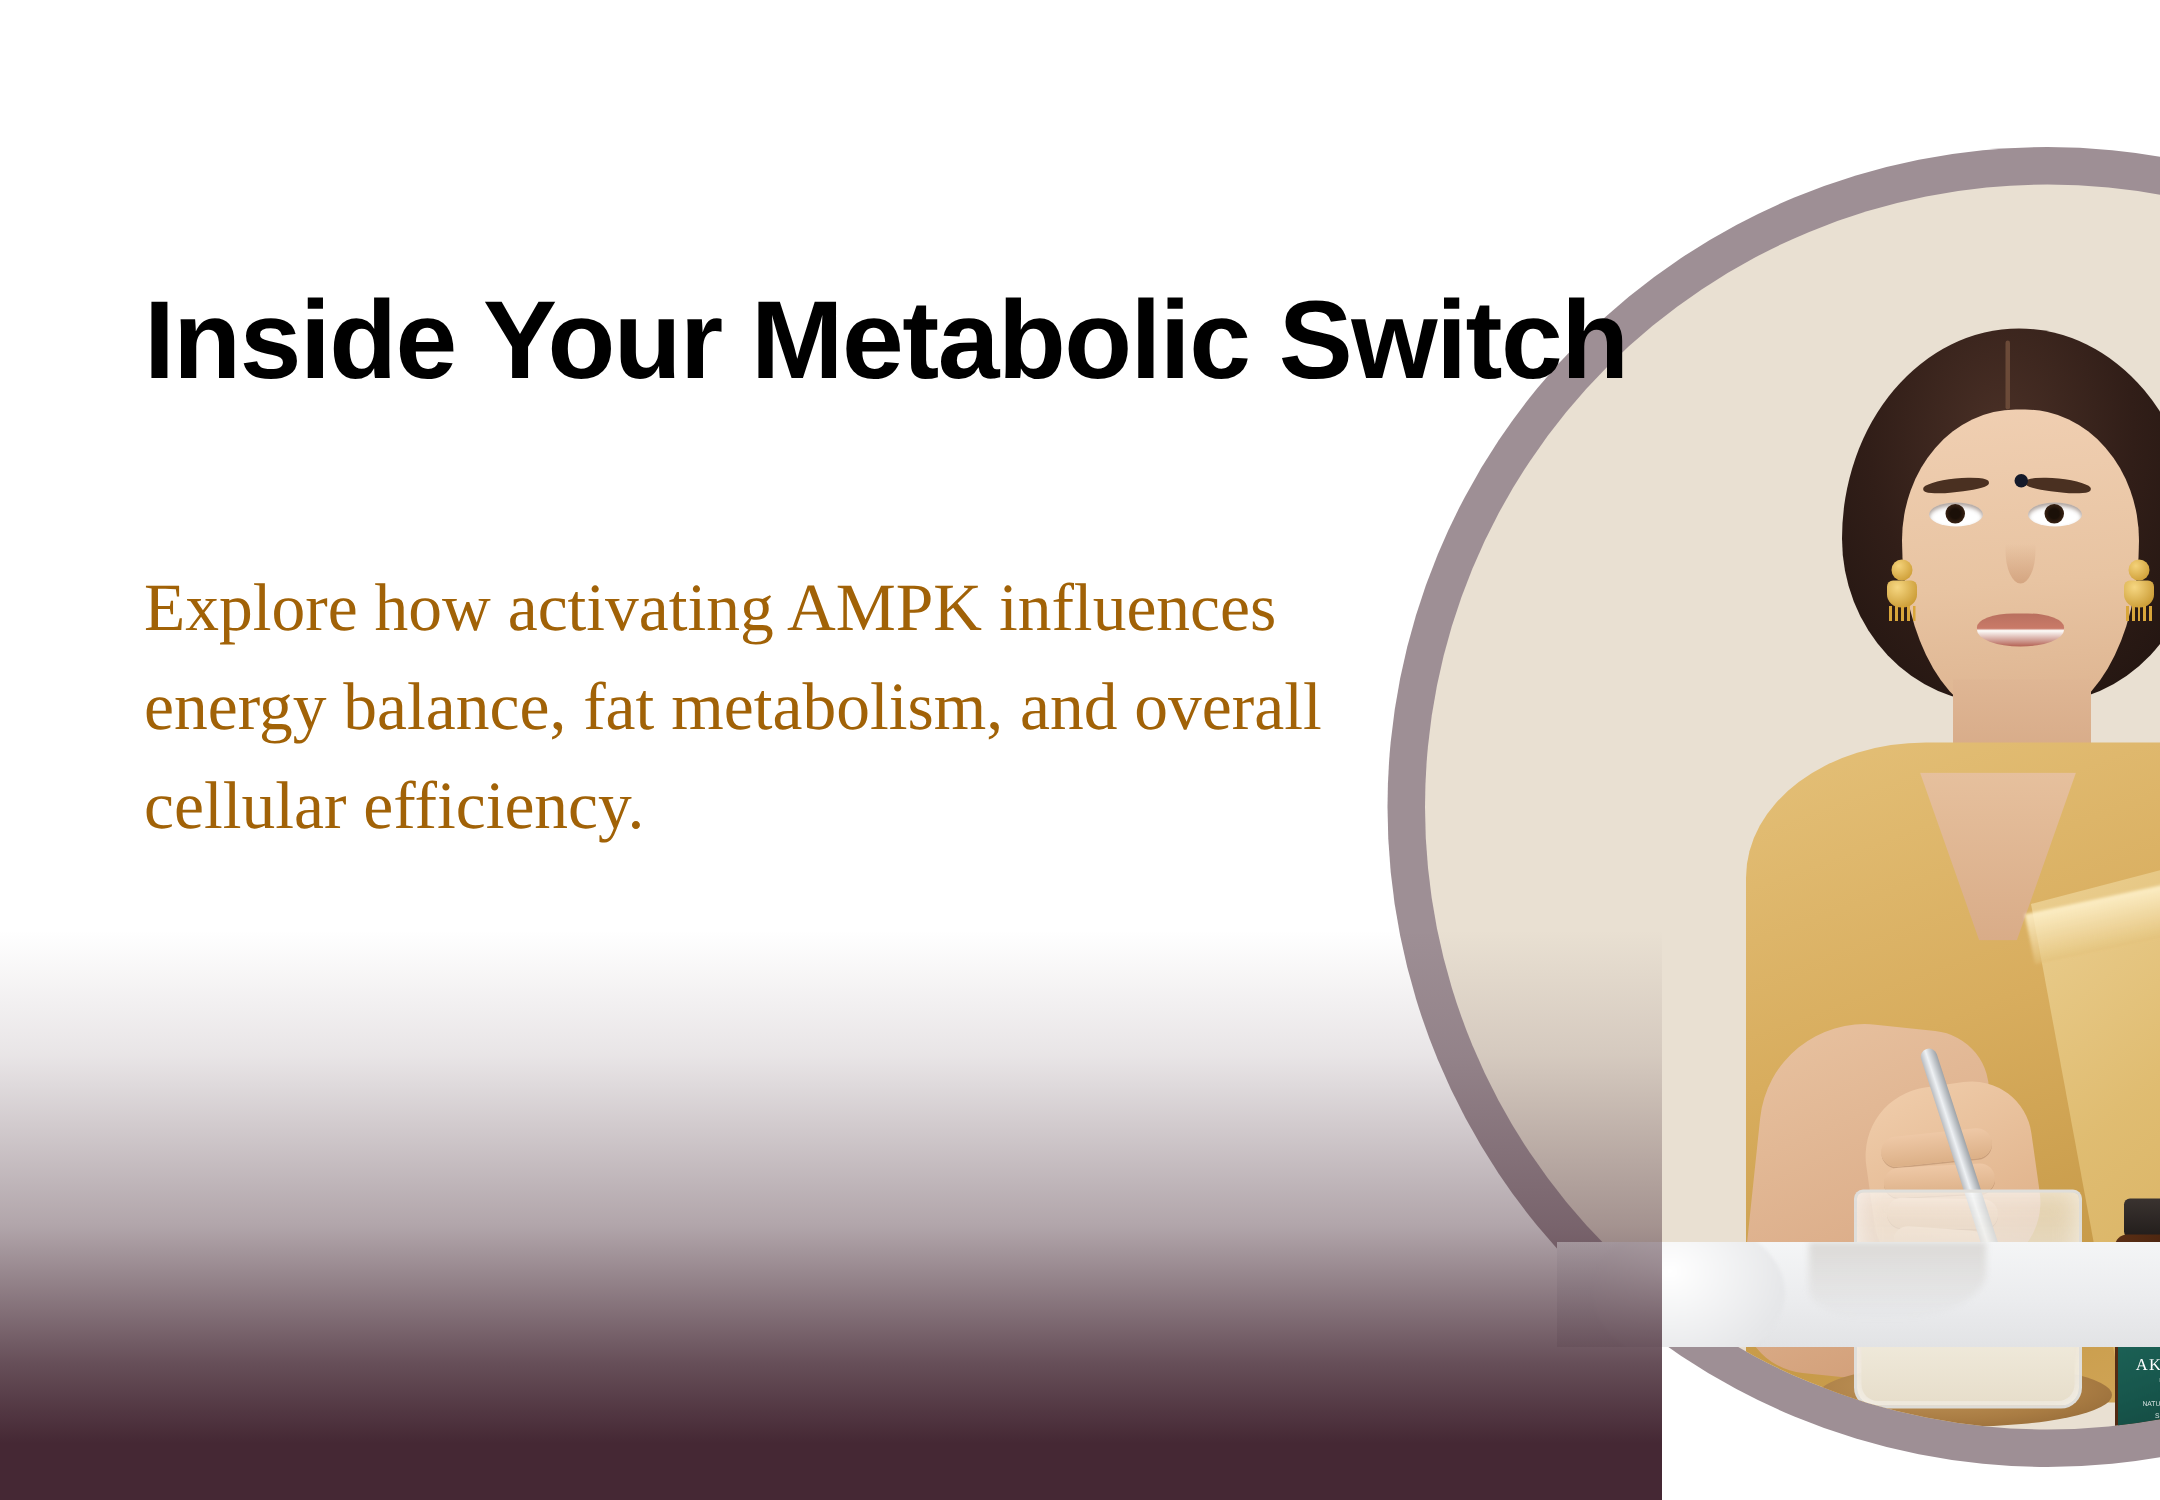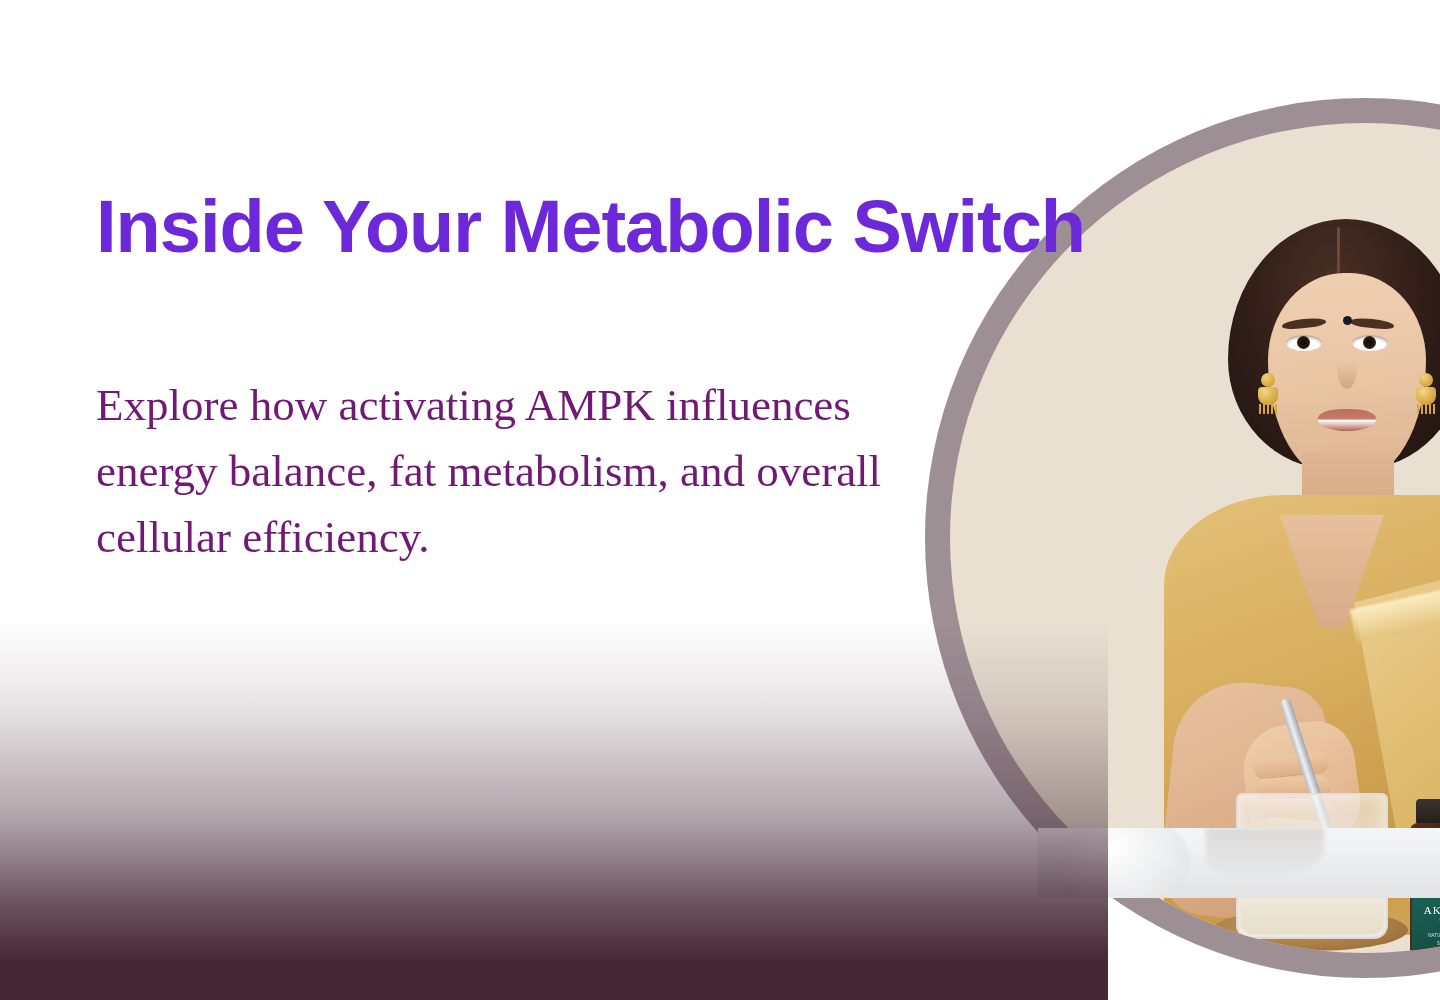--- a/index.html
+++ b/index.html
@@ -431,34 +431,34 @@
   .title {
     position: absolute;
     left: 96px;
     top: 190px;
     margin: 0;
     font-family: "Liberation Sans", sans-serif;
     font-weight: 700;
     font-size: 74px;
     line-height: 1;
     letter-spacing: -1px;
-    color: #6d28d9;
+    color: #000000;
     white-space: nowrap;
   }
   .subtitle {
     position: absolute;
     left: 96px;
     top: 372px;
     width: 880px;
     margin: 0;
     font-family: "Liberation Serif", serif;
     font-weight: 400;
     font-size: 45px;
     line-height: 66px;
-    color: #701a75;
+    color: #a16207;
   }
 </style>
 </head>
 <body>
 
 <div class="slide">
 
   <div class="circle-wrap">
     <div class="circle-ring"></div>
     <div class="circle-fill">

